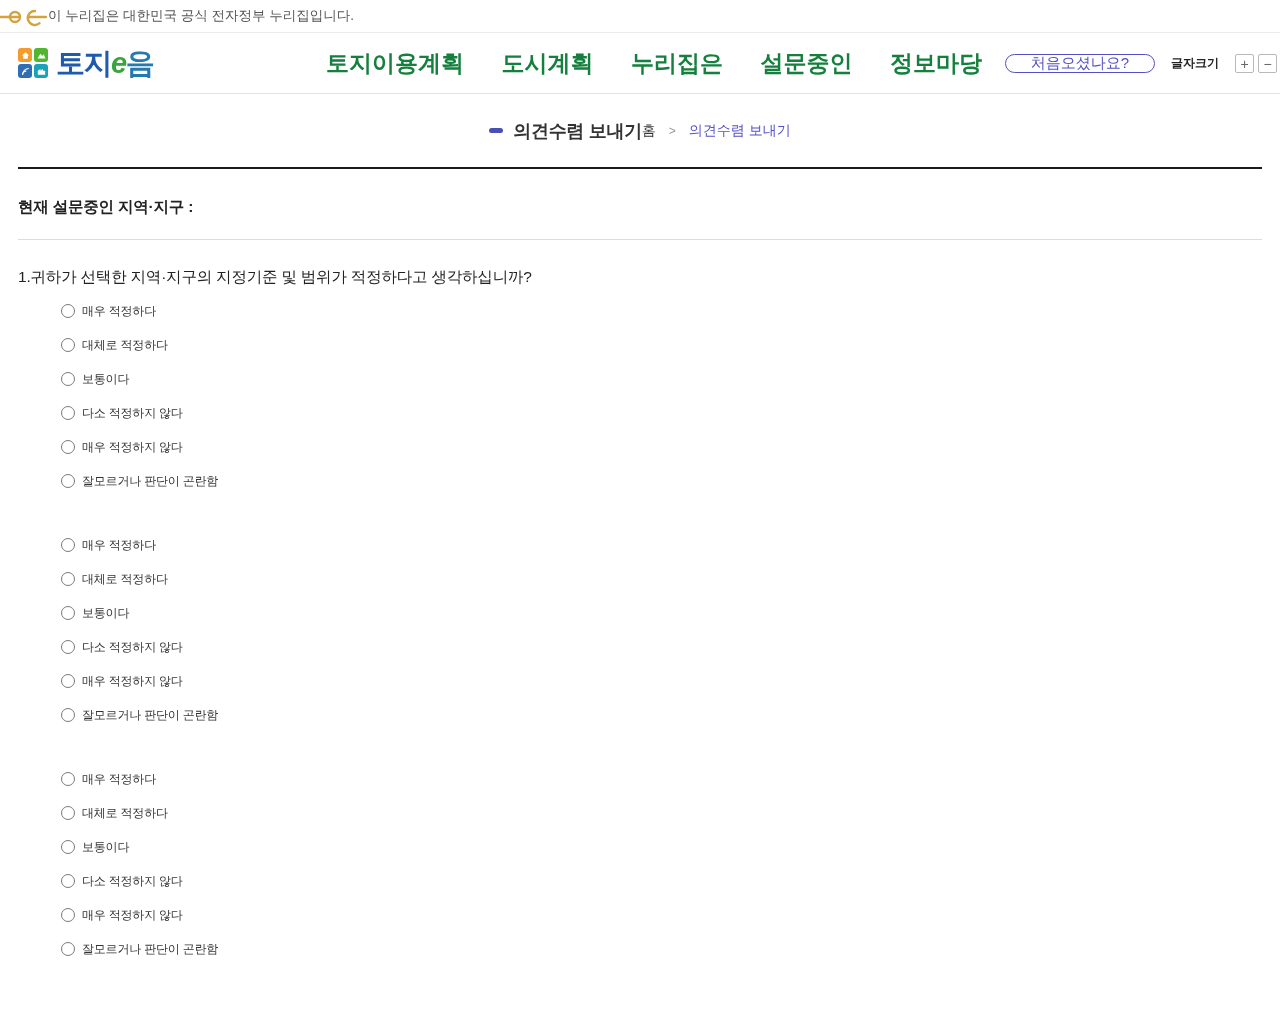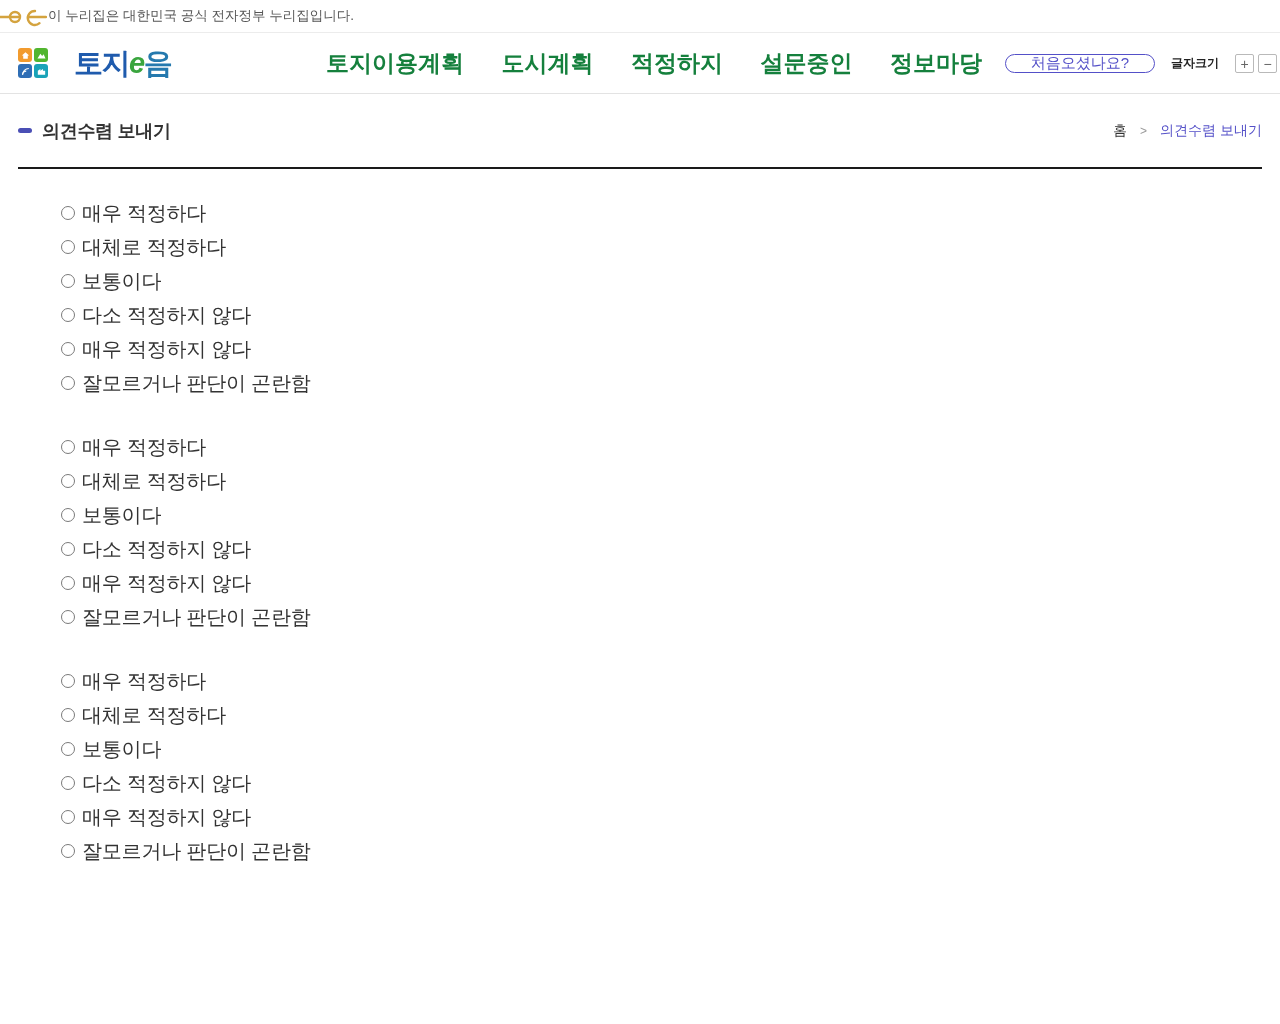--- a/index.html
+++ b/index.html
@@ -4,53 +4,53 @@
 <style>
   * { margin:0; padding:0; box-sizing:border-box; }
   html,body { width:1280px; height:1024px; background:#fff; font-family:"Liberation Sans",sans-serif; overflow:hidden; }
 
   
   .top-banner { height:33px; border-bottom:1px solid #ececec; display:flex; align-items:center; position:relative; padding-left:48px; color:#555; font-size:13.5px; }
   .gov-mark { position:absolute; left:-5px; top:5px; }
 
   
   .header { height:61px; border-bottom:1px solid #e3e3e3; position:relative; background:#fff; }
-  .logo { position:absolute; left:18px; top:15px; display:flex; align-items:center; gap:26px; cursor:pointer; }
+  .logo { position:absolute; left:18px; top:15px; display:flex; align-items:center; gap:8px; cursor:pointer; }
   .logo-grid { display:grid; grid-template-columns:14px 14px; grid-template-rows:14px 14px; gap:2px; }
   .logo-cell { border-radius:3px; display:flex; align-items:center; justify-content:center; }
   .wordmark { font-size:29px; font-weight:800; letter-spacing:-1.5px; line-height:1; white-space:nowrap; }
   .wordmark .wm-e { font-style:italic; }
 
   .nav { position:absolute; left:326px; top:0; height:61px; width:656px; display:flex; justify-content:space-between; align-items:center; }
   .nav-item { font-size:23px; font-weight:600; color:#15803d; cursor:pointer; white-space:nowrap; }
 
   .header-right { position:absolute; right:3px; top:0; height:61px; display:flex; align-items:center; }
   .pill { border:1px solid #5450c8; color:#5450c8; border-radius:17px; height:19px; padding:0 25px; font-size:15px; display:flex; align-items:center; background:#fff; cursor:pointer; white-space:nowrap; }
   .fontsize-label { font-size:12px; color:#222; margin:0 12px 0 16px; white-space:nowrap;font-weight:bold; }
   .size-btn { width:19px; height:19px; border:1px solid #b9b9b9; border-radius:2px; background:#fff; color:#666; font-size:14px; line-height:16px; text-align:center; margin-left:4px; padding:0; cursor:pointer; font-family:"Liberation Sans",sans-serif; }
 
   
   .content { margin:0 18px; }
-  .title-row { height:75px; border-bottom:2px solid #1a1a1a; display:flex; align-items:center; justify-content:space-between; }
+  .title-row { height:75px; border-bottom:2px solid #1a1a1a; display:flex; align-items:center; justify-content:center; }
   .title-left { display:flex; align-items:center; gap:10px; }
   .title-bullet { width:14px; height:5px; border-radius:2.5px; background:#4a4fb5; }
   .page-title { font-size:18px; font-weight:700; color:#333; letter-spacing:-0.3px; }
   .breadcrumb { display:flex; align-items:center; gap:13px; font-size:14px; }
   .crumb-home { color:#333; cursor:pointer; }
   .crumb-sep { color:#999; font-size:12px; }
   .crumb-current { color:#5450c8; cursor:pointer; }
 
   .status-row { padding:28px 0 21px; border-bottom:1px solid #ddd; font-size:15.5px; font-weight:700; color:#222; letter-spacing:-0.2px; }
 
   .questions { padding-top:27px; }
   .question { margin-bottom:30px; }
   .q-title { font-size:15.5px; font-weight:400; color:#222; margin-bottom:6px; letter-spacing:-0.2px; }
   .option { height:34px; display:flex; align-items:center; padding-left:43px; cursor:pointer; }
   .radio { width:14px; height:14px; border:1px solid #7a7a7a; border-radius:50%; background:#fff; margin-right:7px; flex:none; }
-  .opt-label { font-size:20px; color:#333; letter-spacing:-0.2px; }
+  .opt-label { font-size:12px; color:#333; letter-spacing:-0.2px; }
 </style>
 </head>
 <body>
 
 <div class="top-banner">
   <span class="gov-mark">
     <svg width="52" height="24" viewBox="0 0 52 24">
       <g fill="none" stroke="#d4a33e" stroke-width="2.4" stroke-linecap="round">
         <path d="M-2 12 H24"></path>
         <circle cx="20" cy="12" r="5"></circle>
@@ -89,21 +89,21 @@
             <path d="M2.5 12 V6.5 l3.5 -2.3 v2.3 l3.5 -2.3 v2.3 h3 V12 Z" fill="#fff"></path>
           </svg>
       </span>
     </span>
     <span class="wordmark"><span style="color:#1f5bad">토지</span><span class="wm-e" style="color:#3aa53e">e</span><span style="color:#2579ae">음</span></span>
   </div>
 
   <nav class="nav">
     <span class="nav-item">토지이용계획</span>
     <span class="nav-item">도시계획</span>
-    <span class="nav-item">적정하지</span>
+    <span class="nav-item">누리집은</span>
     <span class="nav-item">설문중인</span>
     <span class="nav-item">정보마당</span>
   </nav>
 
   <div class="header-right">
     <button class="pill">처음오셨나요?</button>
     <span class="fontsize-label">글자크기</span>
     <button class="size-btn">+</button>
     <button class="size-btn">−</button>
   </div>
@@ -116,24 +116,26 @@
       <span class="title-bullet"></span>
       <h1 class="page-title">의견수렴 보내기</h1>
     </div>
     <div class="breadcrumb">
       <span class="crumb-home">홈</span>
       <span class="crumb-sep">&gt;</span>
       <span class="crumb-current">의견수렴 보내기</span>
     </div>
   </div>
 
+  <div class="status-row">현재 설문중인 지역·지구 :</div>
 
   <div class="questions">
 
     <section class="question">
+      <p class="q-title">1.귀하가 선택한 지역·지구의 지정기준 및 범위가 적정하다고 생각하십니까?</p>
       <div class="option">
         <span class="radio"></span>
         <span class="opt-label">매우 적정하다</span>
       </div>
       <div class="option">
         <span class="radio"></span>
         <span class="opt-label">대체로 적정하다</span>
       </div>
       <div class="option">
         <span class="radio"></span>

